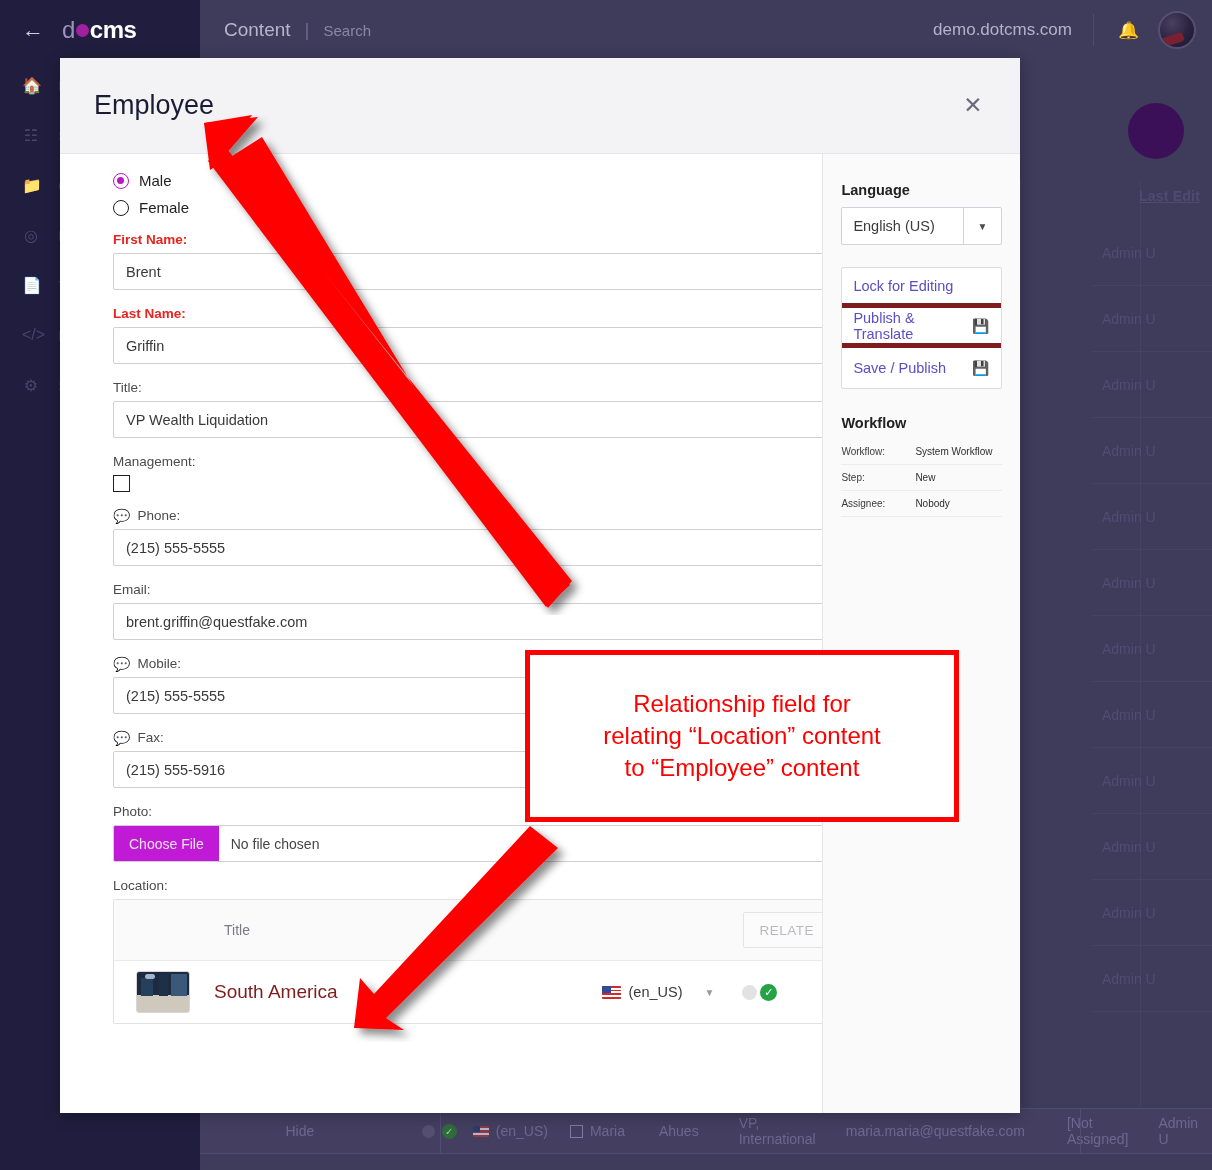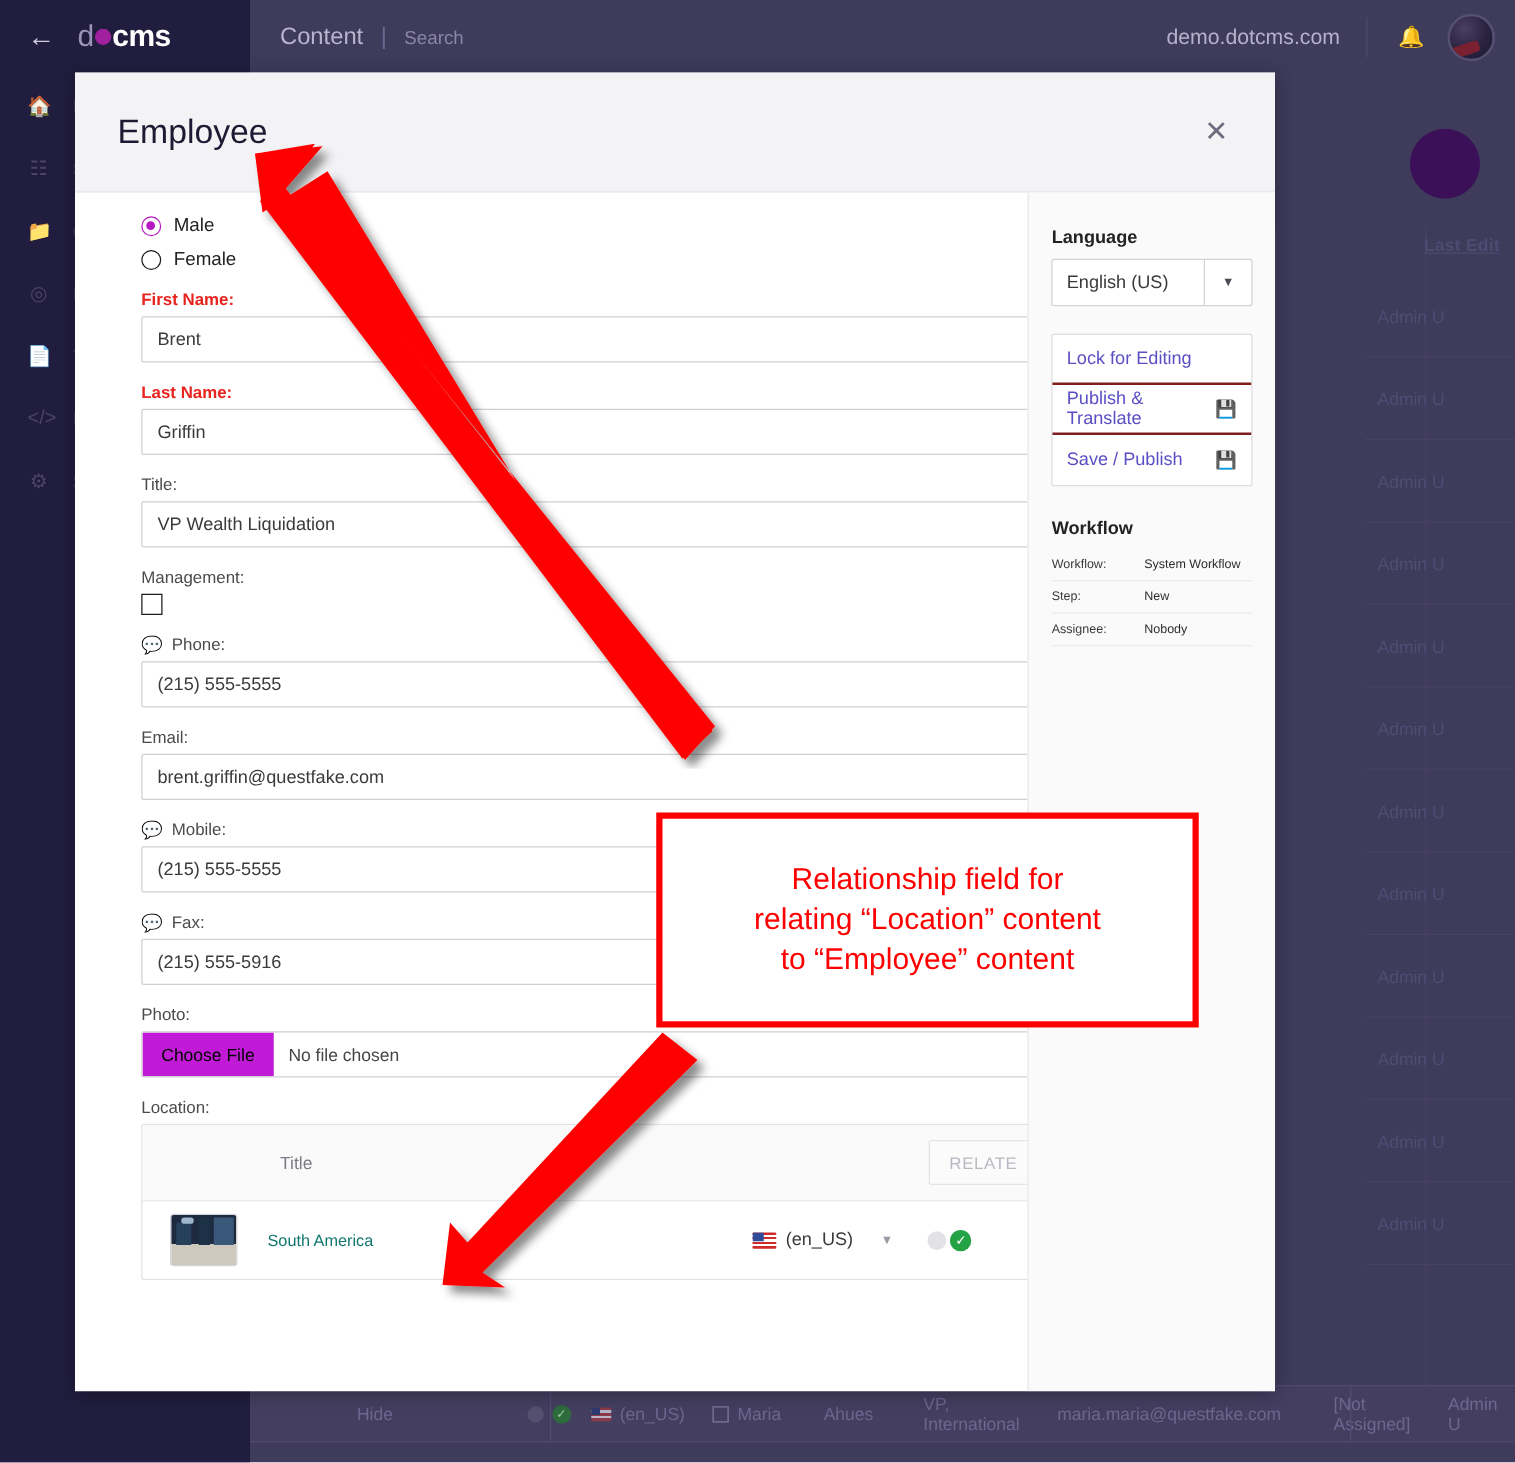--- a/index.html
+++ b/index.html
@@ -179,21 +179,21 @@
     width: 765px; height: 37px; border: 1px solid #cfcfd4; background: #fff;
     border-radius: 2px; padding: 0 12px; font-size: 14.5px; color: #3a3a3a;
     display: flex; align-items: center;
   }
   .checkbox-sq {
     width: 17px; height: 17px; border: 1.8px solid #1e1e1e; background: #fff;
   }
 
   .file-row { display: flex; width: 765px; height: 37px; border: 1px solid #cfcfd4; border-radius: 2px; overflow: hidden; }
   .file-btn {
-    background: #c11ad6; color: #000000; font-size: 14px;
+    background: #c11ad6; color: #e5e5e5; font-size: 14px;
     display: flex; align-items: center; padding: 0 15px; white-space: nowrap;
   }
   .file-name { display: flex; align-items: center; padding-left: 12px; font-size: 14px; color: #454545; text-align: right; }
 
   
   .rel-box {
     width: 765px; border: 1px solid #e2e2e6; border-radius: 2px; background: #fff;
     margin-top: 6px;
   }
   .rel-head {
@@ -230,21 +230,21 @@
     background: #1c3145;
   }
   .thumb .sky {
     position: absolute; left: 34px; top: 2px; width: 16px; height: 22px;
     background: #3a587a;
   }
   .thumb .cloud {
     position: absolute; left: 8px; top: 2px; width: 10px; height: 5px;
     background: #9fb6cc; border-radius: 4px;
   }
-  .rel-item-title { font-size: 13px; color: #0f766e; margin-left: 24px; }
+  .rel-item-title { font-size: 19px; color: #7f1d1d; margin-left: 24px; }
   .rel-right { margin-left: auto; display: flex; align-items: center; }
   .flag-us {
     width: 19px; height: 13px; display: inline-block; position: relative;
     border-radius: 1px; overflow: hidden;
     background: linear-gradient(to bottom,#d02b2b 0 14%,#fff 14% 28%,#d02b2b 28% 42%,#fff 42% 57%,#d02b2b 57% 71%,#fff 71% 85%,#d02b2b 85% 100%);
   }
   .flag-us::before {
     content: ""; position: absolute; left: 0; top: 0; width: 9px; height: 7px; background: #2f4c9b;
   }
   .lang-tag { font-size: 14.5px; color: #3a3a3a; margin-left: 8px; }
@@ -266,21 +266,21 @@
   }
   .lang-select-val { flex: 1; display: flex; align-items: center; padding-left: 11px; font-size: 14.5px; color: #3a3a3a; }
   .lang-select-arrow {
     width: 38px; border-left: 1px solid #d2d2d8;
     display: flex; align-items: center; justify-content: center; color: #4a4a52; font-size: 10px;
   }
   .action-box { margin-top: 22px; border: 1px solid #dcdce2; border-radius: 2px; background: #fff; }
   .action-item {
     height: 40px; display: flex; align-items: center; justify-content: space-between;
     padding: 0 11px; font-size: 14.5px; color: #5b4ec4;
-    border-bottom: 2px solid #7f1d1d;
+    border-bottom: 5px solid #7f1d1d;
   }
   .action-item:last-child { border-bottom: none; }
   .save-ico { color: #a9a4dc; font-size: 14px; }
   .wf-heading { margin-top: 26px; font-size: 14.5px; font-weight: 700; color: #222; margin-bottom: 8px; }
   .wf-row {
     display: flex; font-size: 10px; color: #333; padding: 7px 0;
     border-bottom: 1px solid #ececef;
   }
   .wf-key { width: 74px; color: #3a3a3a; }
   .wf-val { color: #2d2d2d; }

